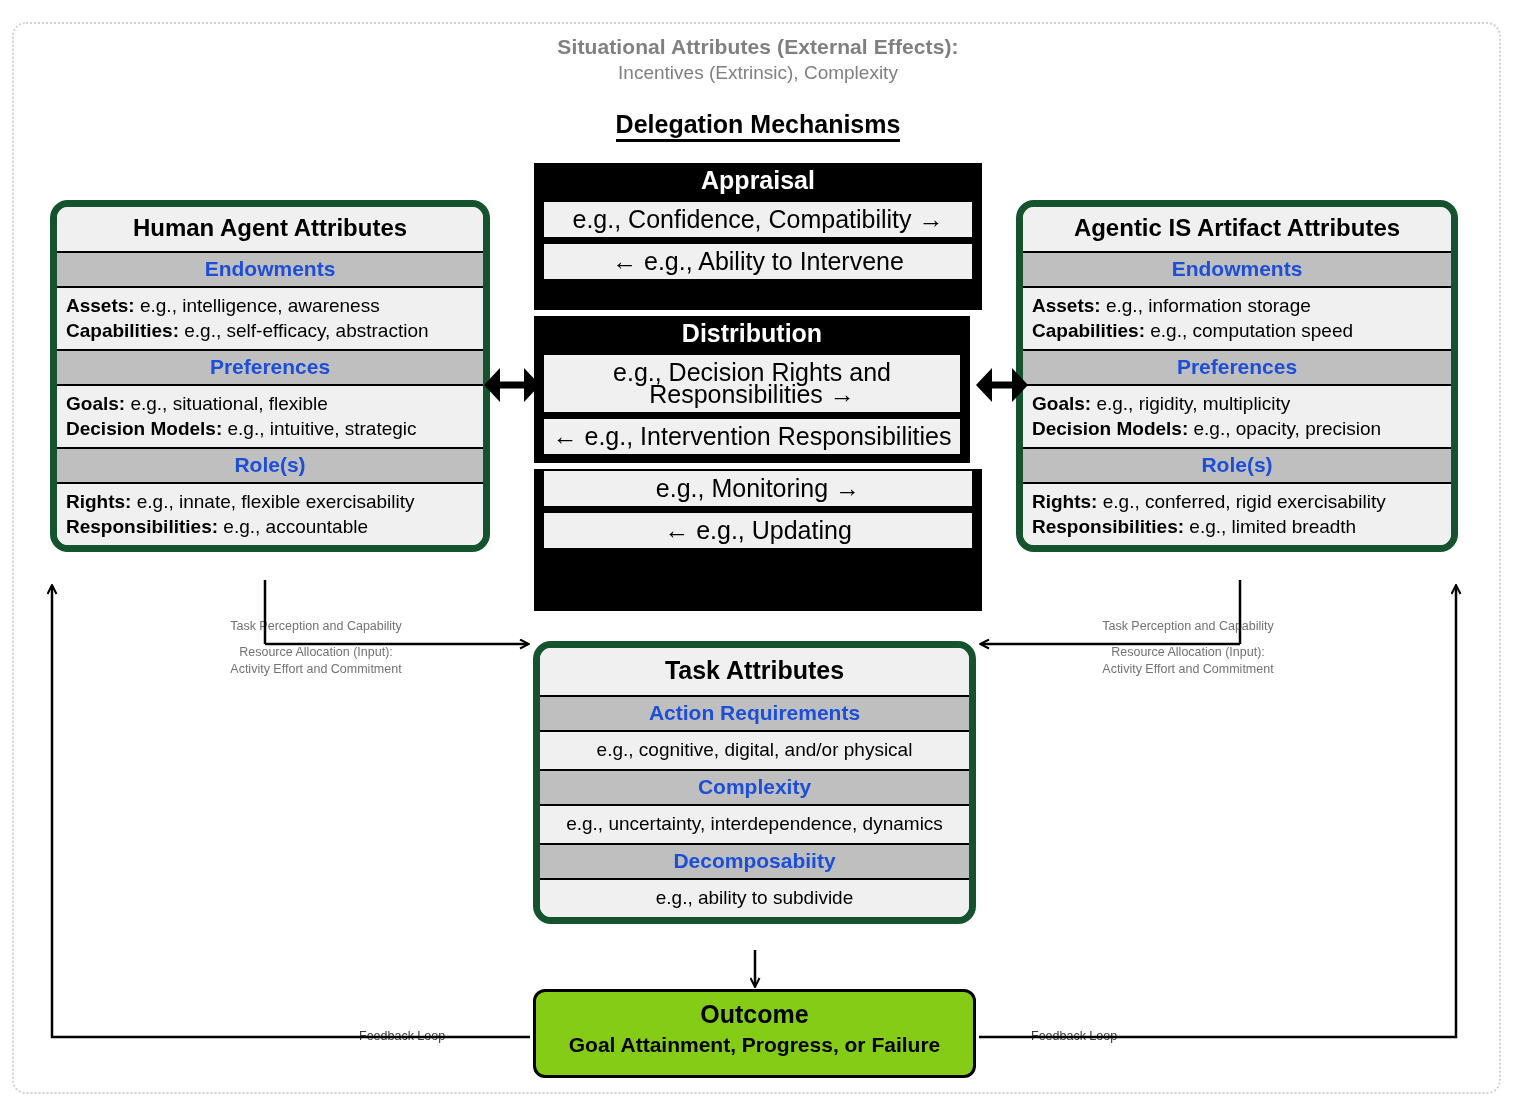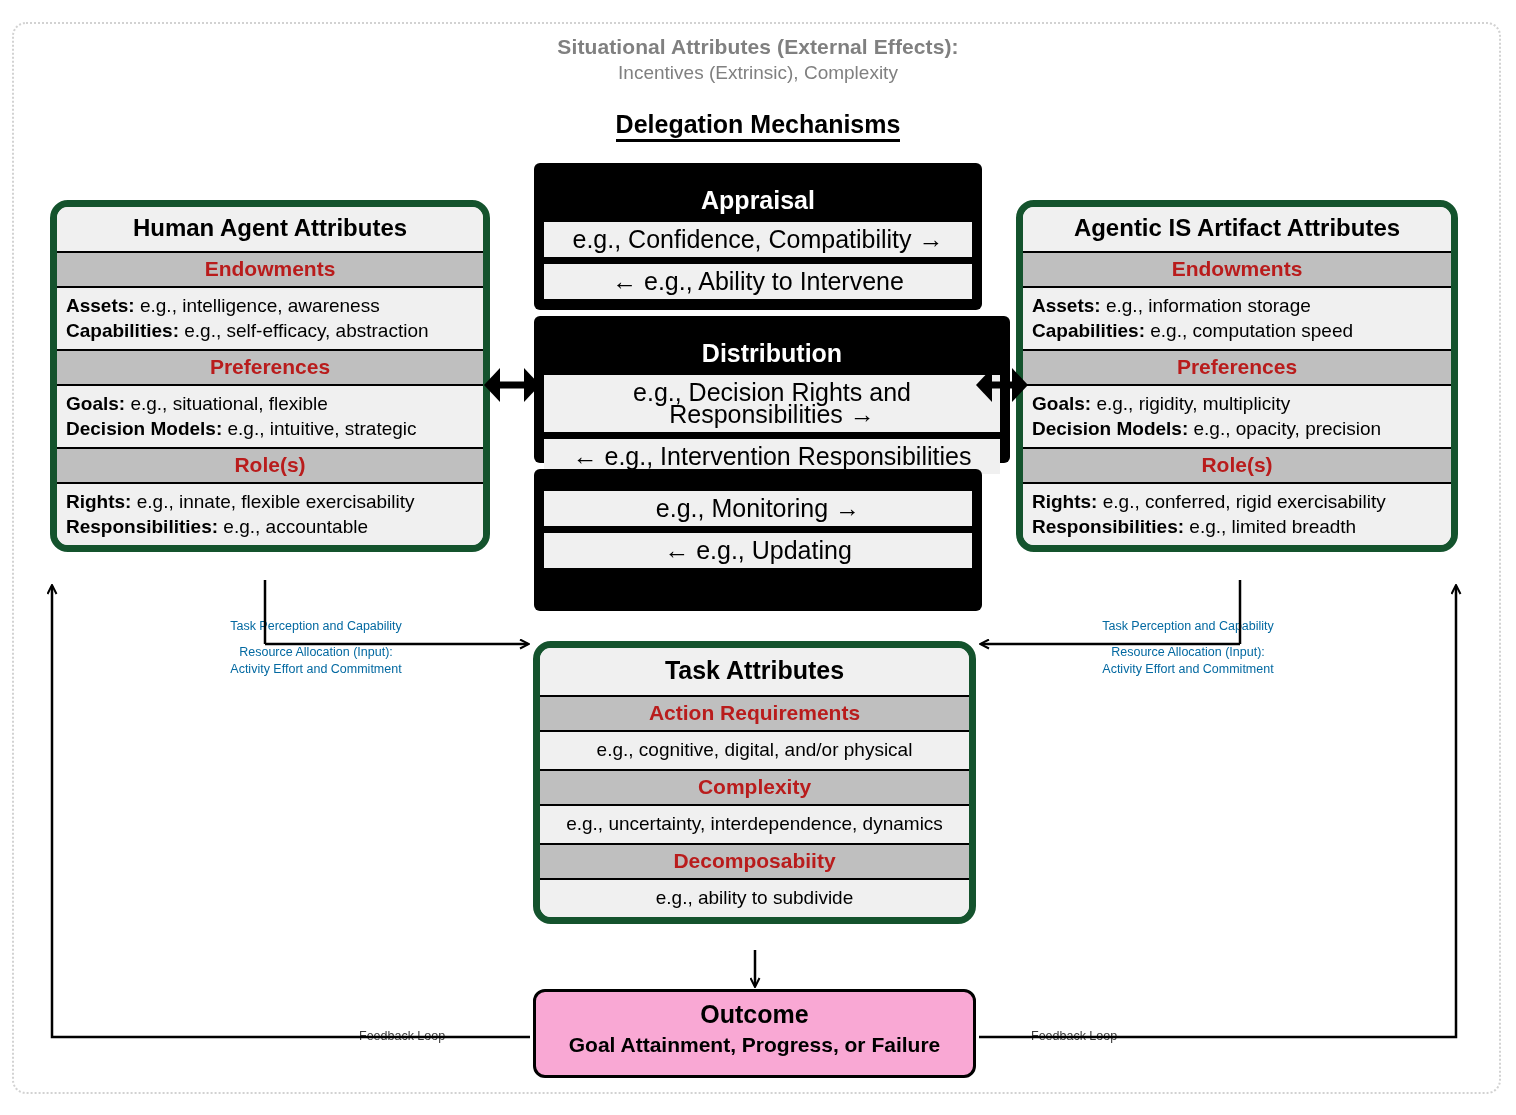--- a/index.html
+++ b/index.html
@@ -71,43 +71,42 @@
     font-weight:bold;
     color:#000;
     padding:7px 4px 9px;
     background:#f0f0f0;
   }
   .panel .p-head{
     text-align:center;
     font-size:21px;
     font-weight:bold;
     background:#bfbfbf;
-    color:#b91c1c;
+    color:#1d4ed8;
     border-top:2px solid #000;
     border-bottom:2px solid #000;
     padding:4px 4px 5px;
   }
   .panel .p-body{
     background:#f0f0f0;
     padding:5px 9px 6px;
     font-size:19px;
     color:#000;
     line-height:25px;
   }
   .panel .p-body.center{ text-align:center; }
   .panel .p-body b{ font-weight:bold; }
   .panel .p-body .row{ white-space:nowrap; }
 
   
   .blackbox{
     position:absolute;
     background:#000;
     box-sizing:border-box;
-    padding:22px 10px 10px;
-    border-radius:6px;
+    padding:2px 10px 10px;
   }
   .blackbox .b-title{
     text-align:center;
     color:#fff;
     font-size:25px;
     font-weight:bold;
     padding:1px 0 7px;
   }
   .blackbox .b-item{
     background:#f0f0f0;
@@ -120,40 +119,40 @@
   }
   .blackbox .b-item:last-child{ margin-bottom:0; }
 
   
   #task-panel .p-title{ padding:8px 4px 10px; font-size:25px;}
   #task-panel .p-body{ text-align:center; line-height:26px; }
 
   
   #outcome-box{
     position:absolute;
-    background:#f9a8d4;
+    background:#84cc16;
     border:3px solid #000;
     border-radius:12px;
     box-sizing:border-box;
     text-align:center;
   }
   #outcome-box .o-title{
     font-size:25px; font-weight:bold; color:#000;
     padding:8px 0 4px;
   }
   #outcome-box .o-sub{
     font-size:21px; font-weight:bold; color:#000;
     padding:0 6px 8px;
   }
 
   
   .annot{
     position:absolute;
     font-size:12.5px;
-    color:#0369a1;
+    color:#737373;
     text-align:center;
     line-height:17px;
     white-space:nowrap;
   }
 
   .fb-label{
     position:absolute;
     font-size:12.5px;
     color:#3a3a3a;
     background:#fff;
@@ -227,21 +226,21 @@
       <div class="row"><b>Responsibilities:</b><span> e.g., limited breadth</span></div>
     </div>
   </div>
 
   <div class="blackbox" id="appraisal-box" style="left:534px; top:163px; width:448px; height:147px;">
     <div class="b-title">Appraisal</div>
     <div class="b-item">e.g., Confidence, Compatibility →</div>
     <div class="b-item">← e.g., Ability to Intervene</div>
   </div>
 
-  <div class="blackbox" id="distribution-box" style="left:534px; top:316px; width:476px; height:147px;">
+  <div class="blackbox" id="distribution-box" style="left:534px; top:316px; width:436px; height:147px;">
     <div class="b-title">Distribution</div>
     <div class="b-item">e.g., Decision Rights and Responsibilities  →</div>
     <div class="b-item">← e.g., Intervention Responsibilities</div>
   </div>
 
   <div class="blackbox" id="coordination-box" style="left:534px; top:469px; width:448px; height:142px;">
     <div class="b-item">e.g., Monitoring →</div>
     <div class="b-item">← e.g., Updating</div>
   </div>
 

